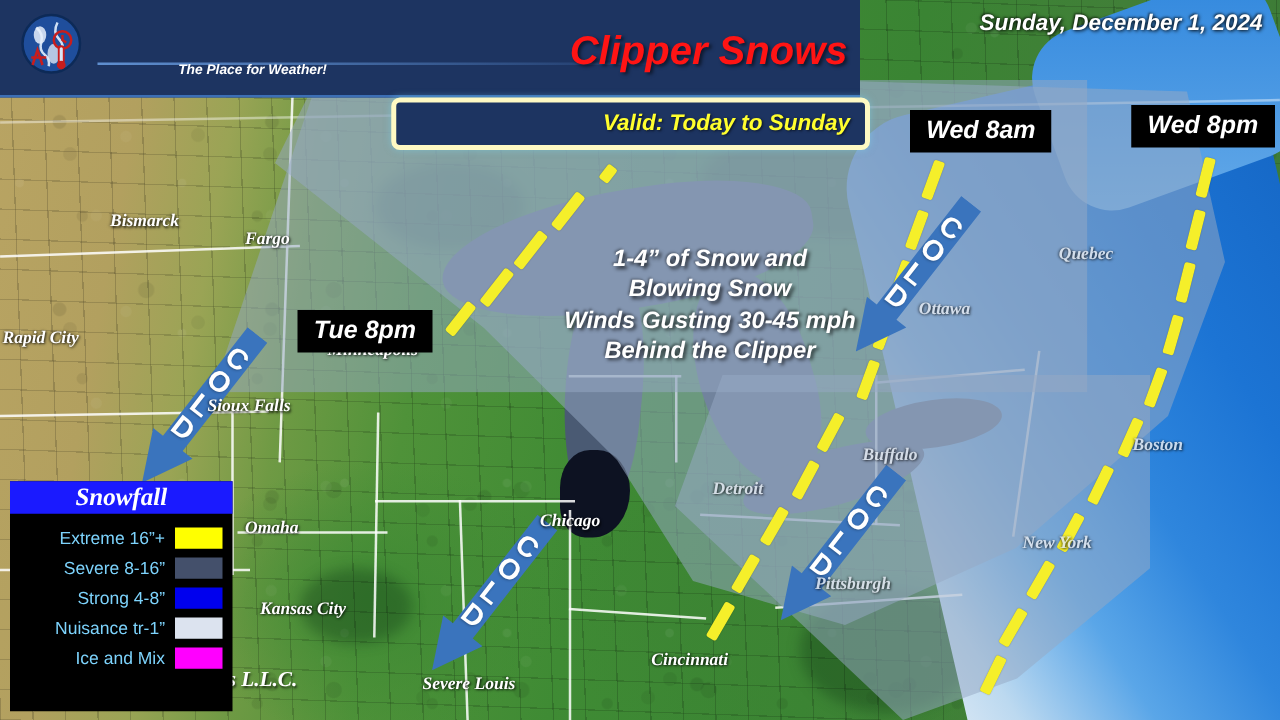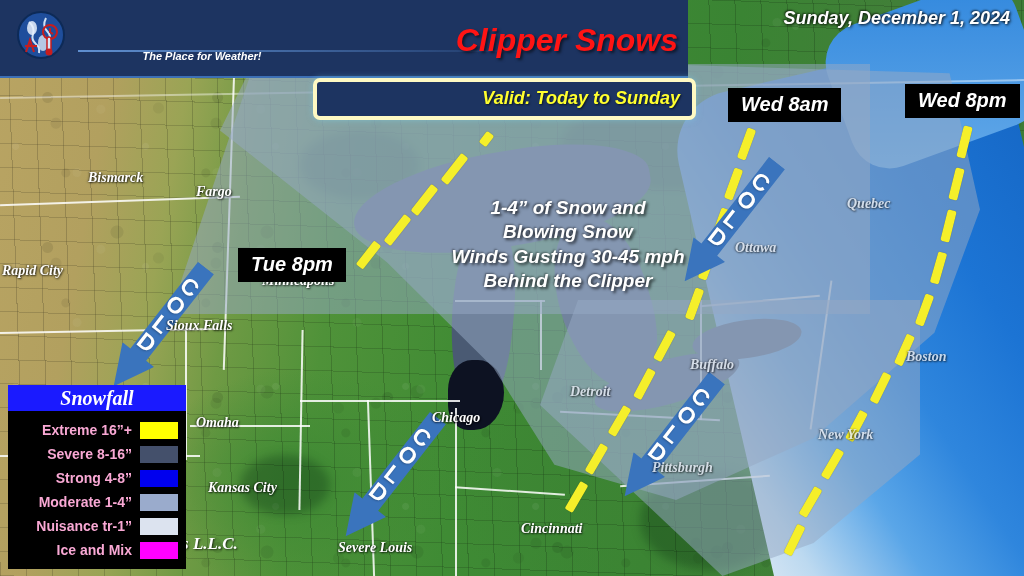--- a/index.html
+++ b/index.html
@@ -216,21 +216,21 @@
     color:#fff;font-size:20px;font-weight:bold;font-style:italic;
     text-align:center;line-height:26px;
     font-family:"Liberation Serif",serif;
   }
   .legend-rows{padding:7px 0 0 0;}
   .legend-row{
     display:flex;align-items:center;justify-content:flex-end;
     height:24px;padding-right:8px;
   }
   .legend-label{
-    color:#f9a8d4;font-size:14px;font-weight:bold;
+    color:#7dd3fc;font-size:14px;font-weight:normal;
     margin-right:8px;white-space:nowrap;
   }
   .legend-swatch{width:38px;height:17px;flex:0 0 auto;}
 </style>
 </head>
 <body>
 
 <div id="stage">
 
   <div class="map-base">
@@ -432,24 +432,20 @@
         </div>
         <div class="legend-row">
           <div class="legend-label">Severe 8-16”</div>
           <div class="legend-swatch" style="background: rgb(68, 80, 107);"></div>
         </div>
         <div class="legend-row">
           <div class="legend-label">Strong 4-8”</div>
           <div class="legend-swatch" style="background: rgb(0, 0, 238);"></div>
         </div>
         <div class="legend-row">
-          <div class="legend-label">Moderate  1-4”</div>
-          <div class="legend-swatch" style="background: rgb(154, 171, 204);"></div>
-        </div>
-        <div class="legend-row">
           <div class="legend-label">Nuisance tr-1”</div>
           <div class="legend-swatch" style="background: rgb(220, 227, 239);"></div>
         </div>
         <div class="legend-row">
           <div class="legend-label">Ice and Mix</div>
           <div class="legend-swatch" style="background: rgb(255, 0, 255);"></div>
         </div>
       </div>
   </div>
 

